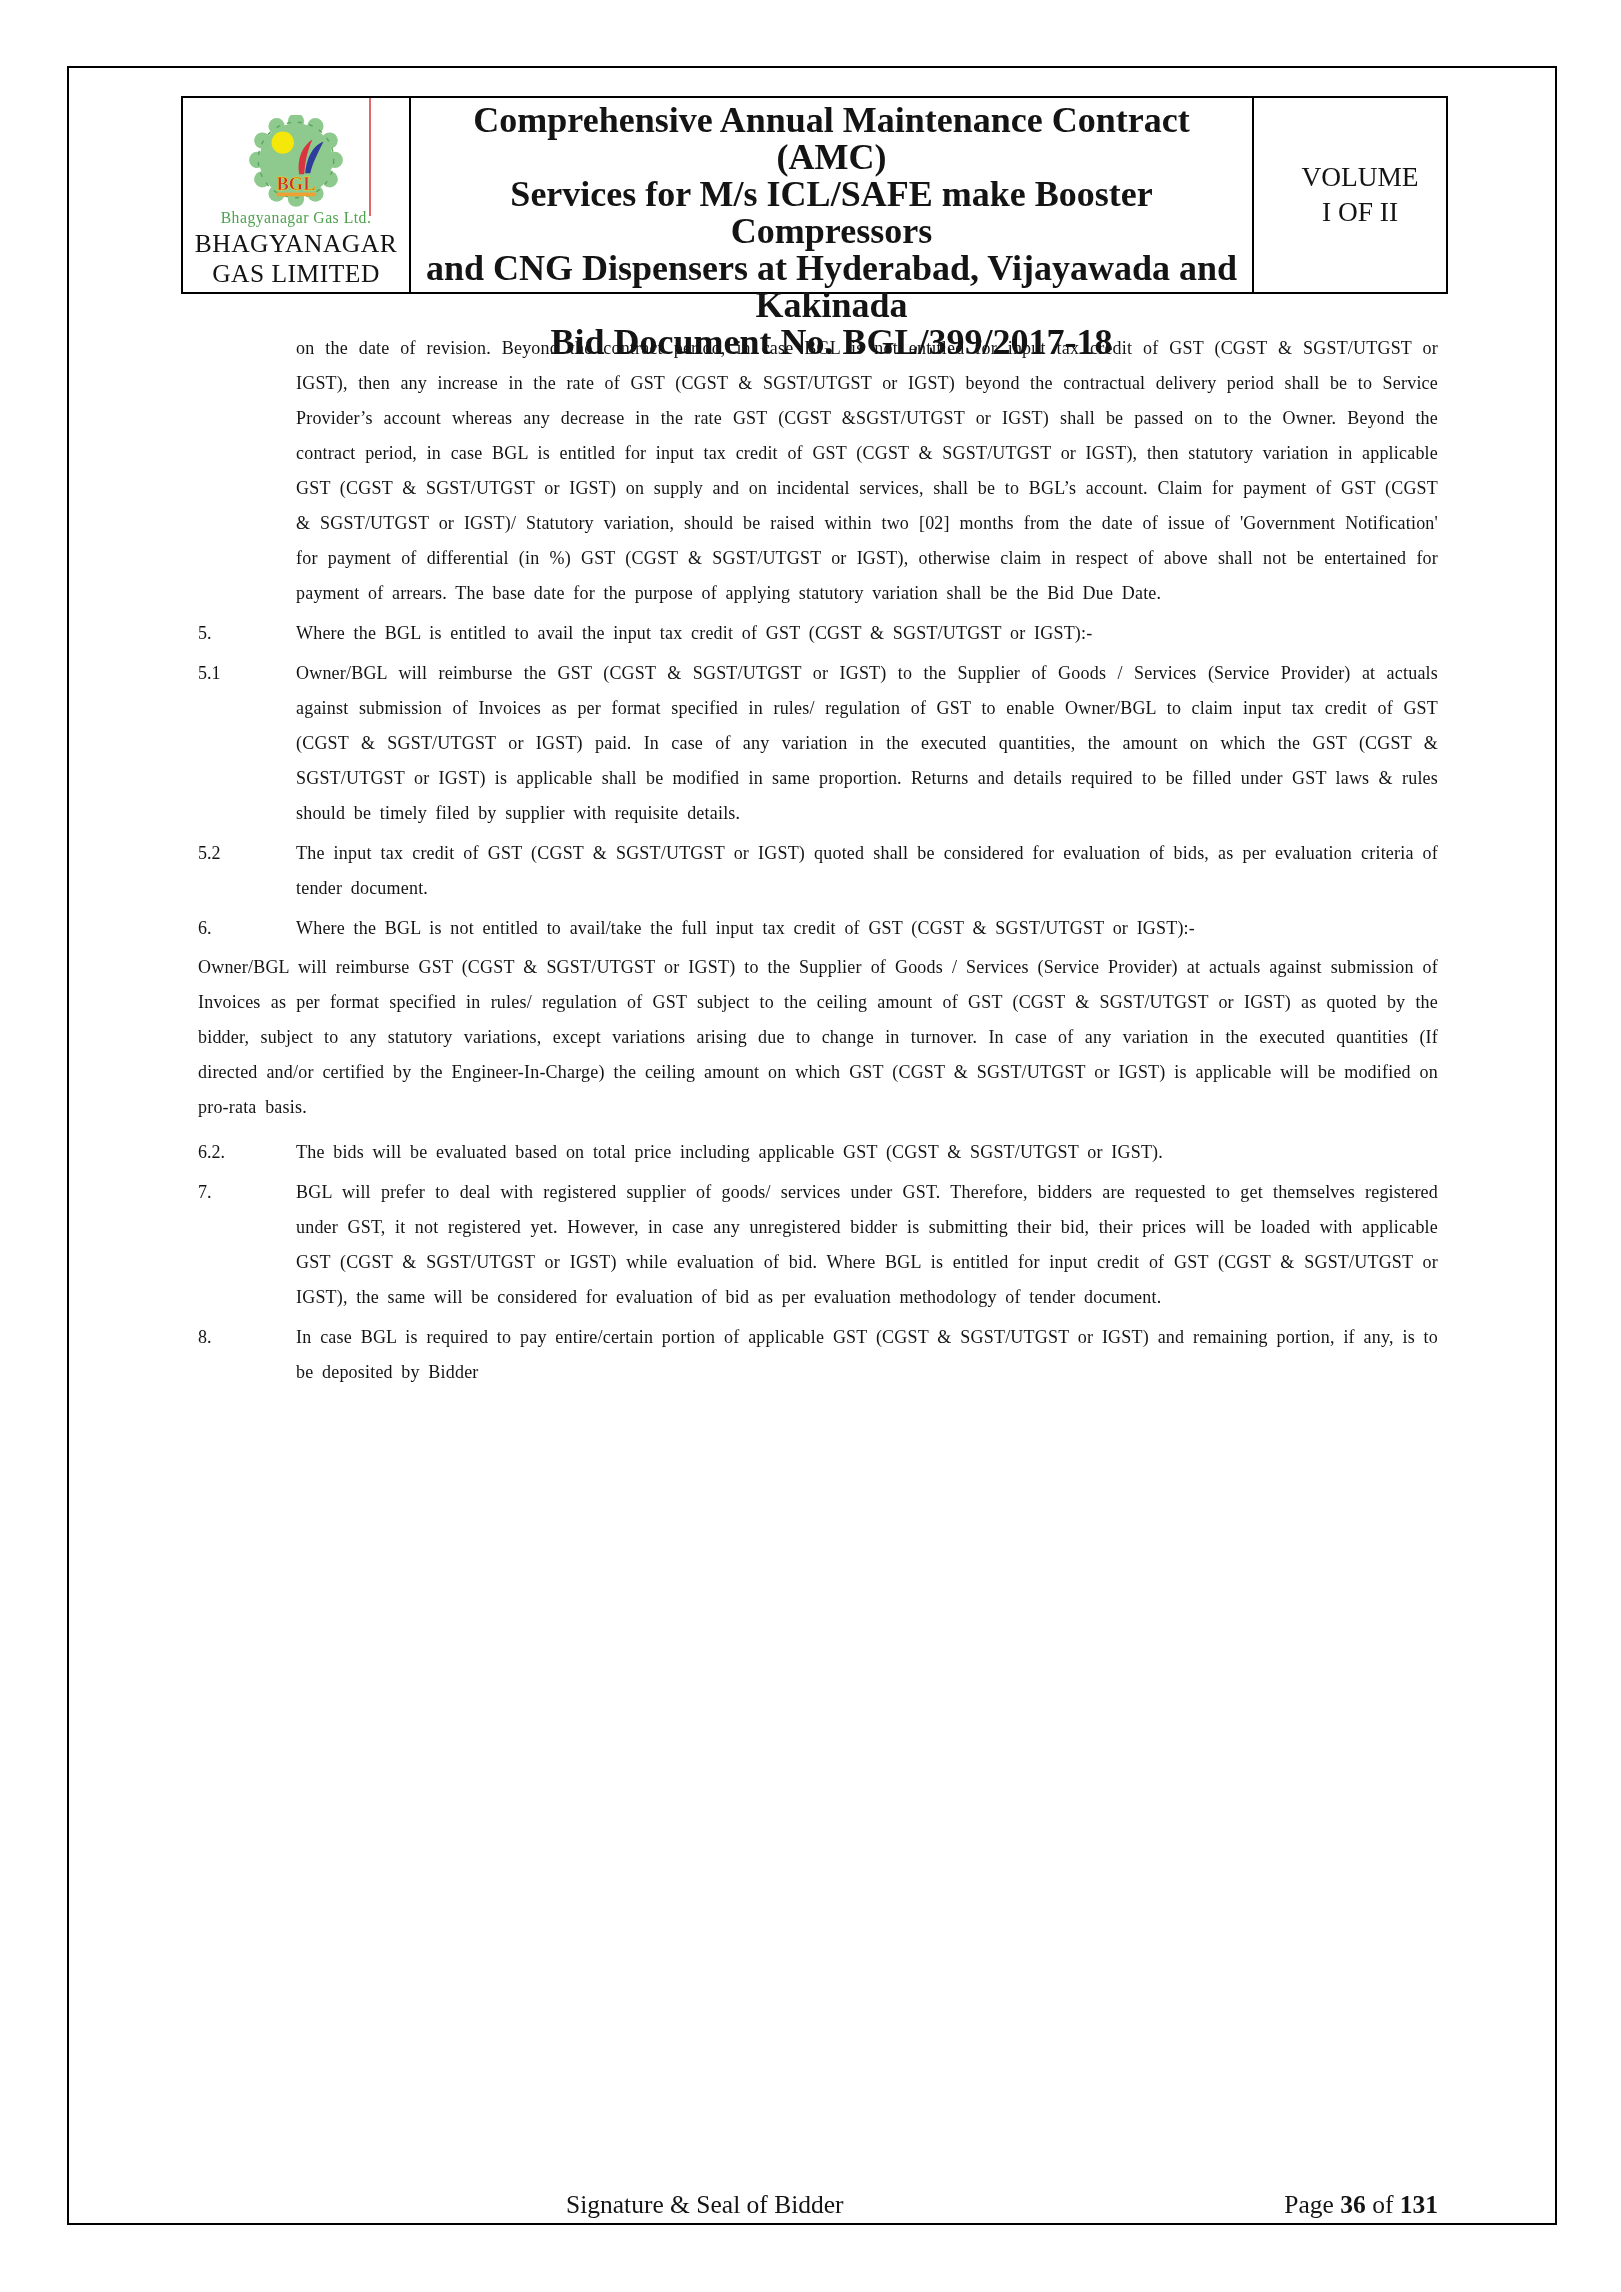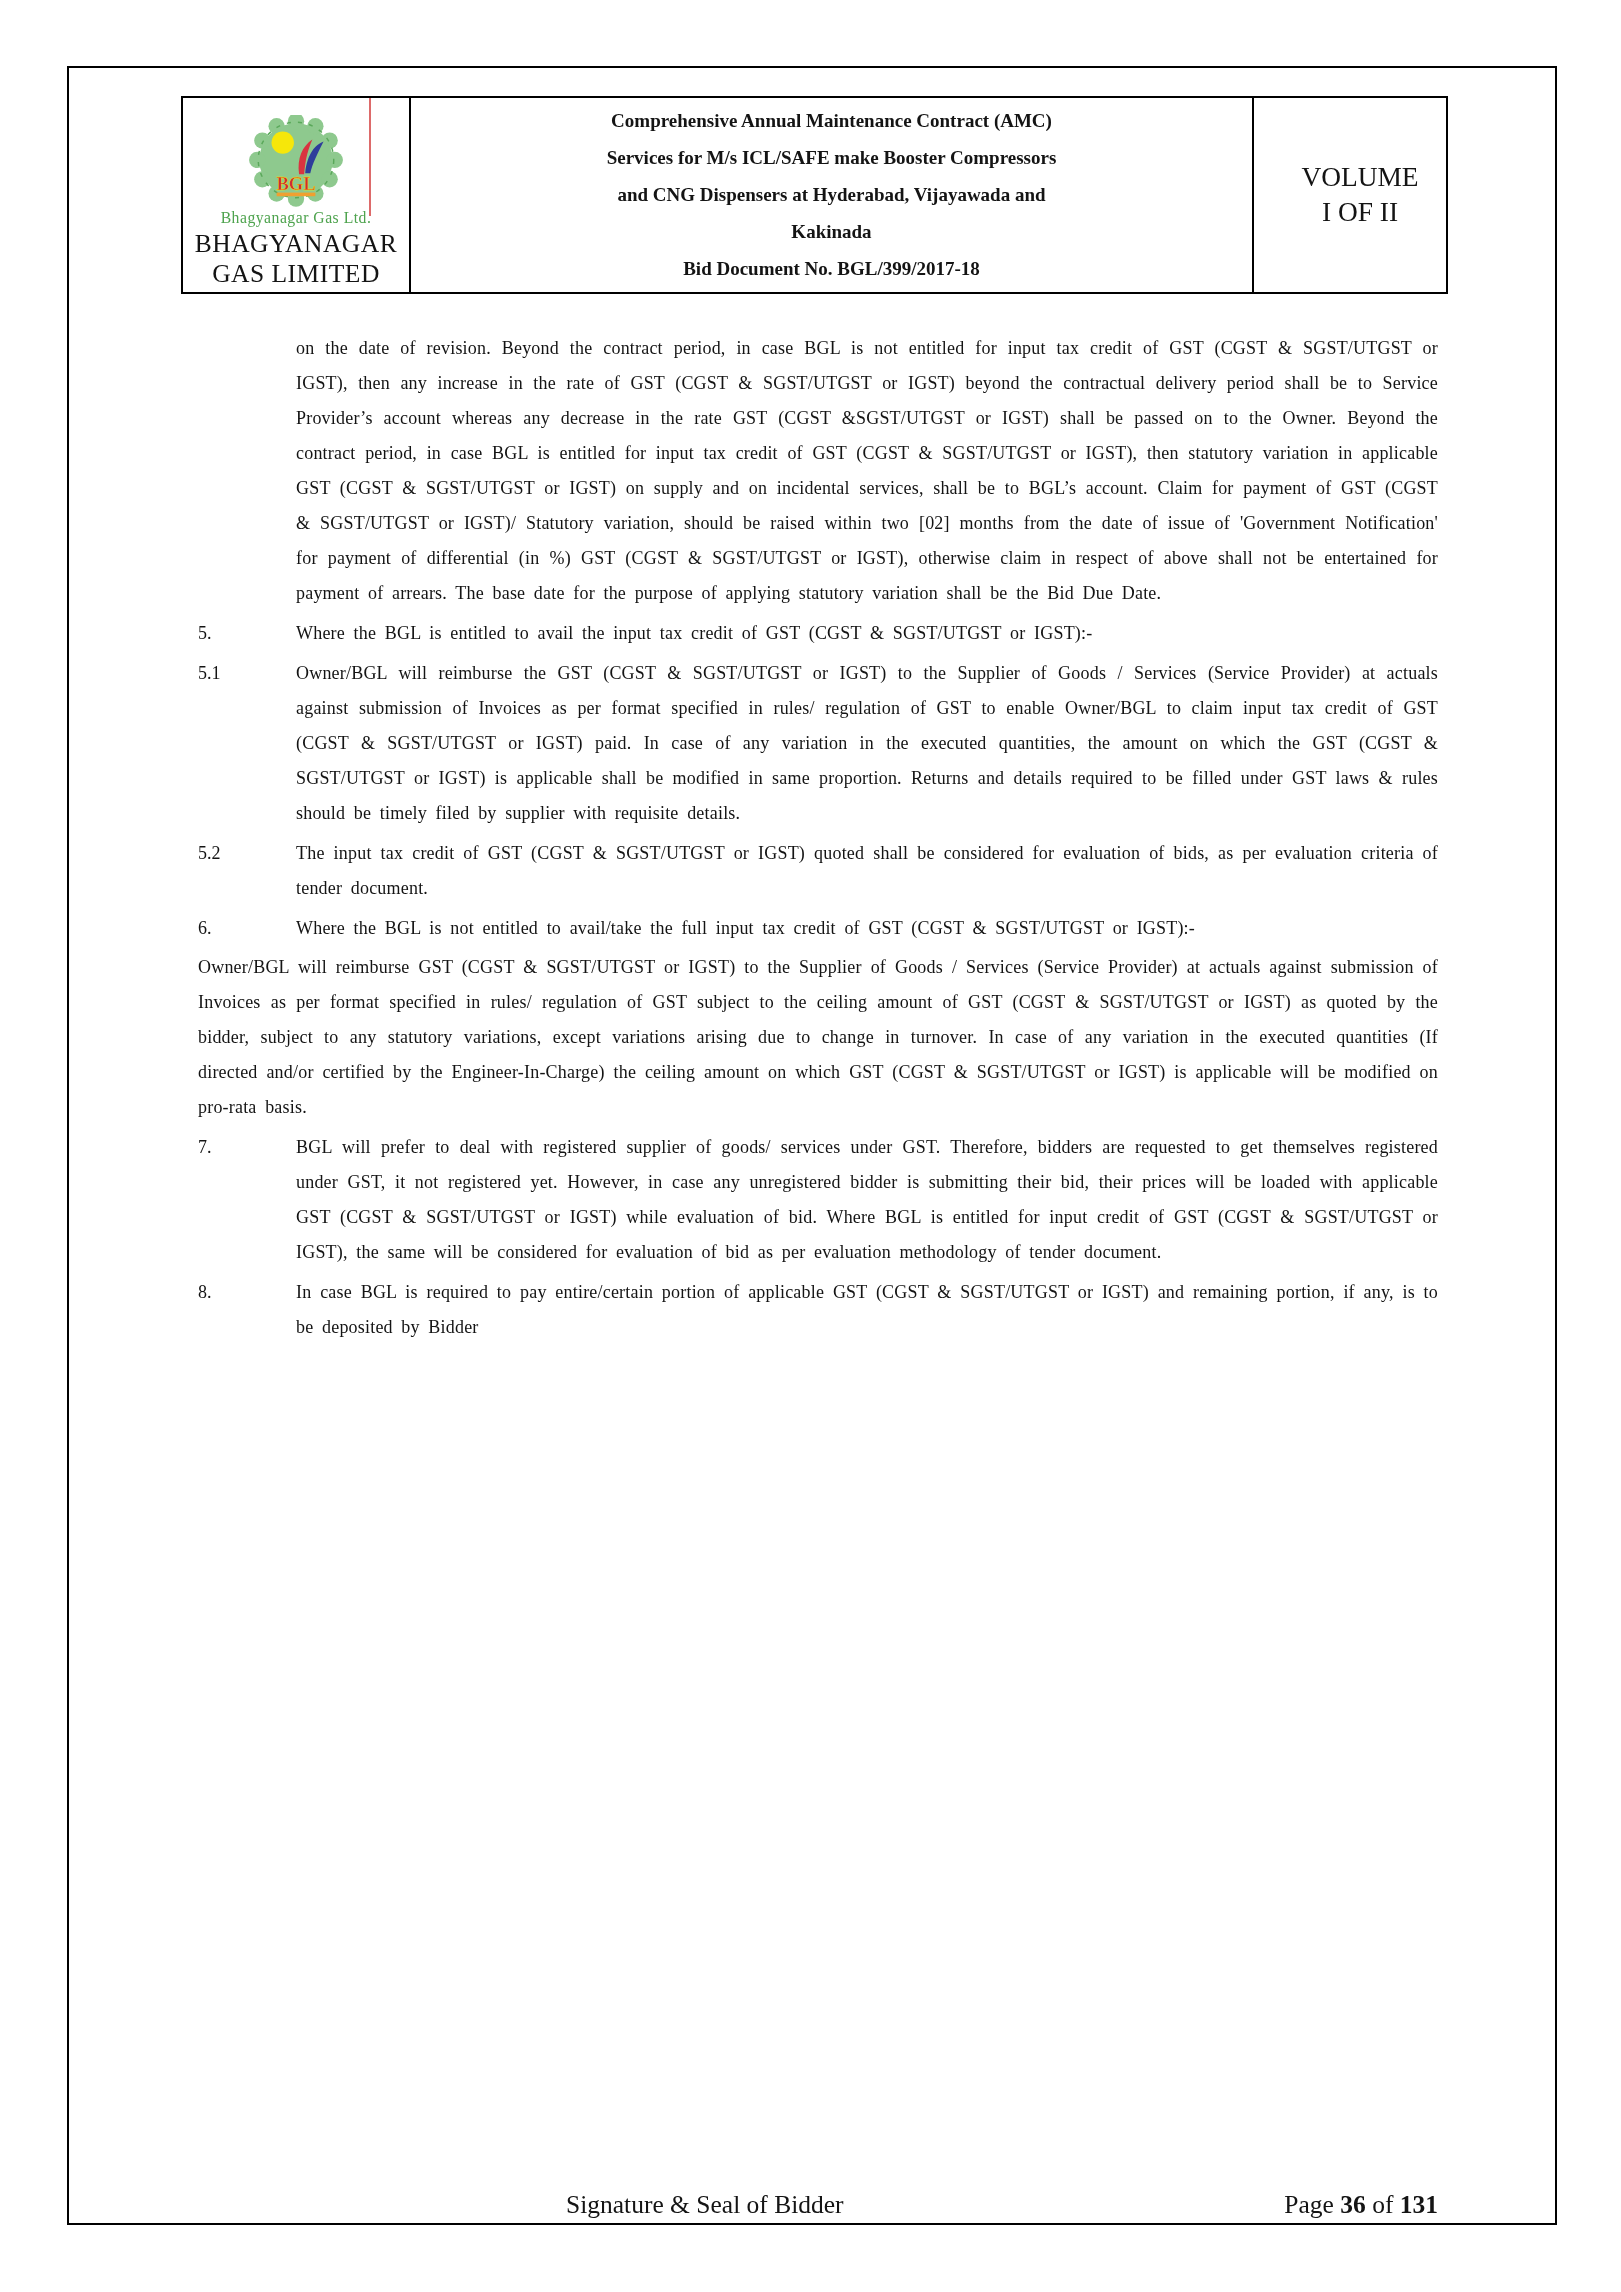--- a/index.html
+++ b/index.html
@@ -49,21 +49,21 @@
   .company-name {
     font-size: 25.5px; line-height: 30px;
     text-align: center;
     letter-spacing: 0.5px;
     margin-top: 2.9px;
   }
   .cell-title {
     flex: 1;
     text-align: center;
     font-weight: bold;
-    font-size: 19px; line-height: 37px;
+    font-size: 36px; line-height: 37px;
     padding: 3.9px 9.8px 0 9.8px;
   }
   .cell-volume {
     width: 192px;
     display: flex; flex-direction: column;
     align-items: center; justify-content: center;
     font-size: 27.4px; line-height: 35px;
     text-align: center;
     padding-left: 20px;
   }
@@ -175,20 +175,24 @@
 
     <div class="item">
       <div class="num">6.</div>
       <div class="txt">Where the BGL is not entitled to avail/take the full input tax credit of GST (CGST &amp; SGST/UTGST or IGST):-</div>
     </div>
 
     <div class="item">
       <div class="txt">Owner/BGL will reimburse GST (CGST &amp; SGST/UTGST or IGST) to the Supplier of Goods / Services (Service Provider) at actuals against submission of Invoices as per format specified in rules/ regulation of GST subject to the ceiling amount of GST (CGST &amp; SGST/UTGST or IGST) as quoted by the bidder, subject to any statutory variations, except variations arising due to change in turnover. In case of any variation in the executed quantities (If directed and/or certified by the Engineer-In-Charge) the ceiling amount on which GST (CGST &amp; SGST/UTGST or IGST) is applicable will be modified on pro-rata basis.</div>
     </div>
 
+    <div class="item gap-top">
+      <div class="num">6.2.</div>
+      <div class="txt">The bids will be evaluated based on total price including applicable GST (CGST &amp; SGST/UTGST or IGST).</div>
+    </div>
 
     <div class="item">
       <div class="num">7.</div>
       <div class="txt">BGL will prefer to deal with registered supplier of goods/ services under GST. Therefore, bidders are requested to get themselves registered under GST, it not registered yet. However, in case any unregistered bidder is submitting their bid, their prices will be loaded with applicable GST (CGST &amp; SGST/UTGST or IGST) while evaluation of bid. Where BGL is entitled for input credit of GST (CGST &amp; SGST/UTGST or IGST), the same will be considered for evaluation of bid as per evaluation methodology of tender document.</div>
     </div>
 
     <div class="item">
       <div class="num">8.</div>
       <div class="txt">In case BGL is required to pay entire/certain portion of applicable GST (CGST &amp; SGST/UTGST or IGST) and remaining portion, if any, is to be deposited by Bidder</div>
     </div>

